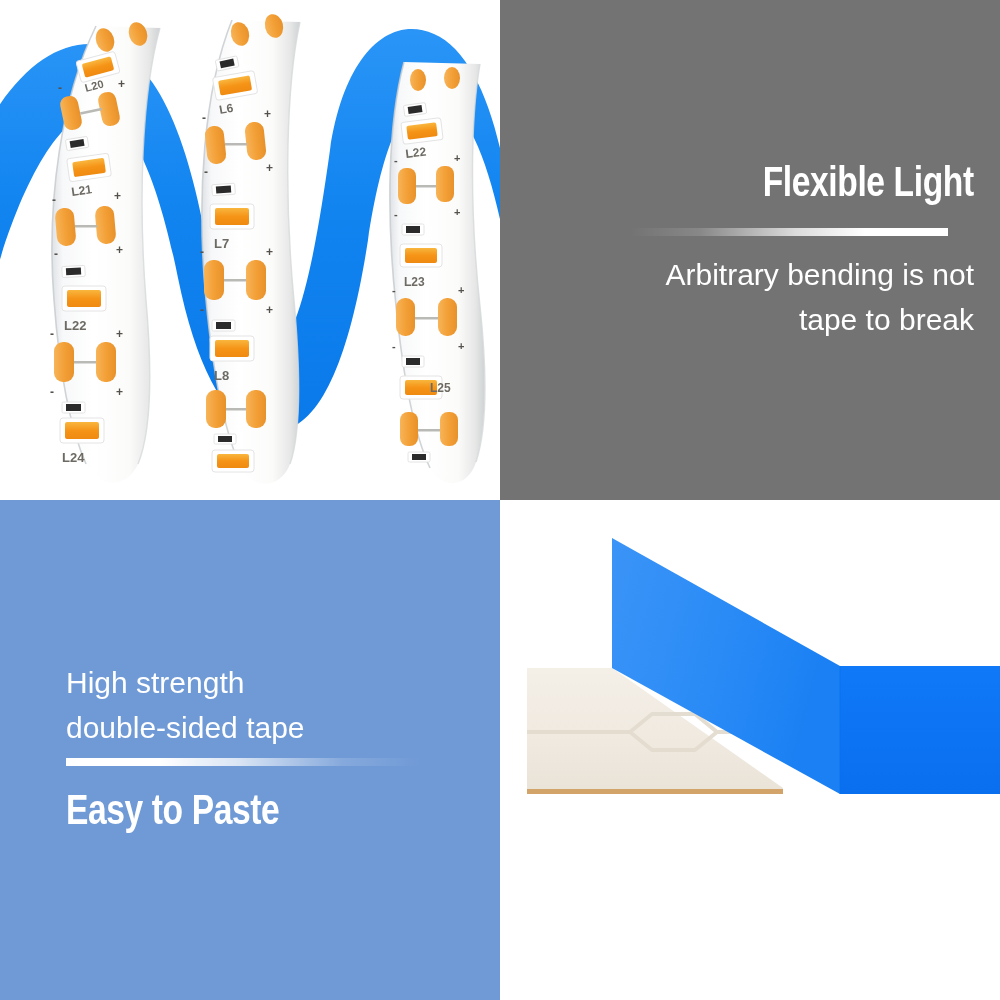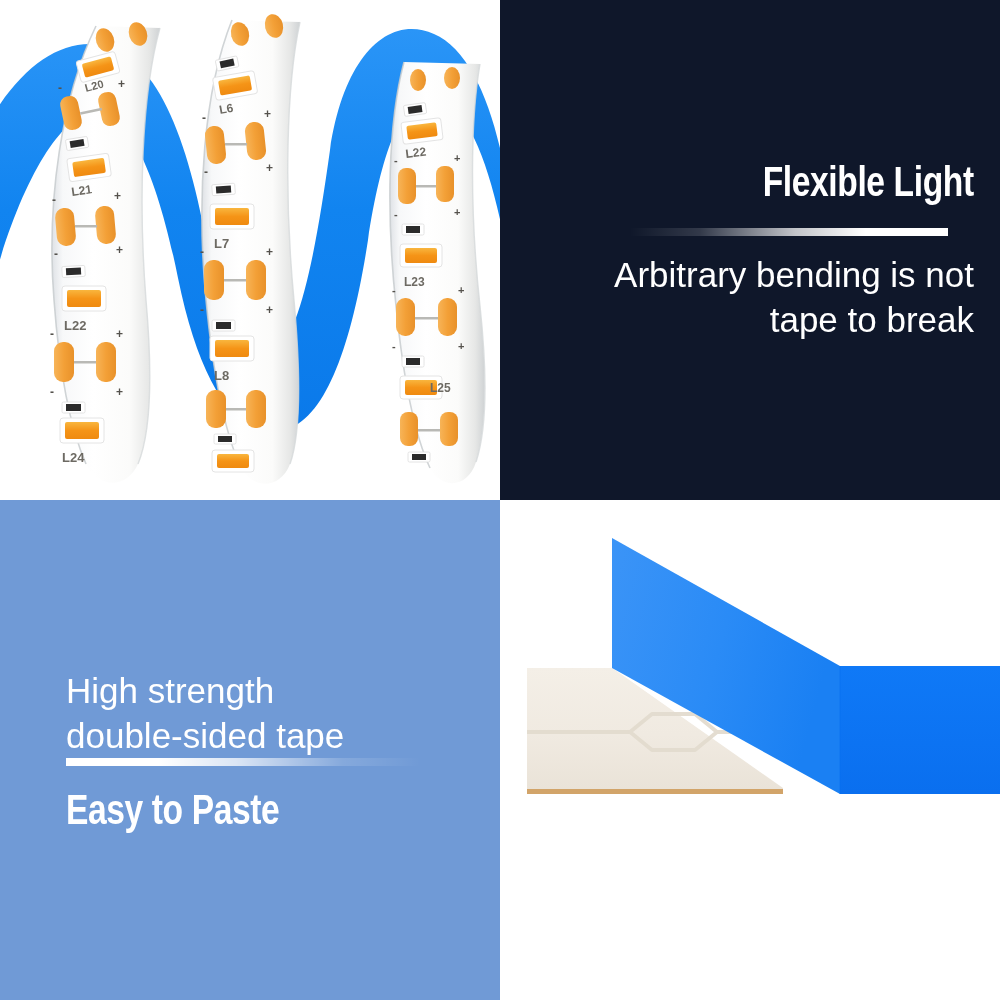--- a/index.html
+++ b/index.html
@@ -20,21 +20,21 @@
   }
 
   
   .quad {
     position: absolute;
     width: 500px;
     height: 500px;
     overflow: hidden;
   }
   #quad-photo      { left: 0;     top: 0;     background: #ffffff; }
-  #quad-flexible   { left: 500px; top: 0;     background: #0f172a; }
+  #quad-flexible   { left: 500px; top: 0;     background: #737373; }
   #quad-tape-text  { left: 0;     top: 500px; background: #709ad6; }
   #quad-tape-art   { left: 500px; top: 500px; background: #ffffff; }
 
   
   .panel-inner {
     position: absolute;
     left: 0; top: 0;
     width: 500px;
     height: 500px;
   }
@@ -47,21 +47,21 @@
     line-height: 48px;
     letter-spacing: -0.5px;
     transform: scaleX(0.80);
     white-space: nowrap;
   }
   .body-copy {
     position: absolute;
     color: #ffffff;
     font-family: "Liberation Sans", sans-serif;
     font-weight: normal;
-    font-size: 35px;
+    font-size: 30px;
     line-height: 45px;
     white-space: nowrap;
   }
   .divider {
     position: absolute;
     height: 8px;
   }
 
   
   #flex-headline {
@@ -85,21 +85,20 @@
     right: 26px;
     top: 252px;
     text-align: right;
   }
 
   
   #paste-body {
     left: 66px;
     top: 160px;
     text-align: left;
-    margin-top: 8px;
   }
   #paste-divider {
     left: 66px;
     top: 258px;
     width: 355px;
     background: linear-gradient(to left,
         rgba(255,255,255,0) 0%,
         rgba(255,255,255,0.15) 22%,
         rgba(255,255,255,0.75) 52%,
         rgba(255,255,255,1) 74%,

